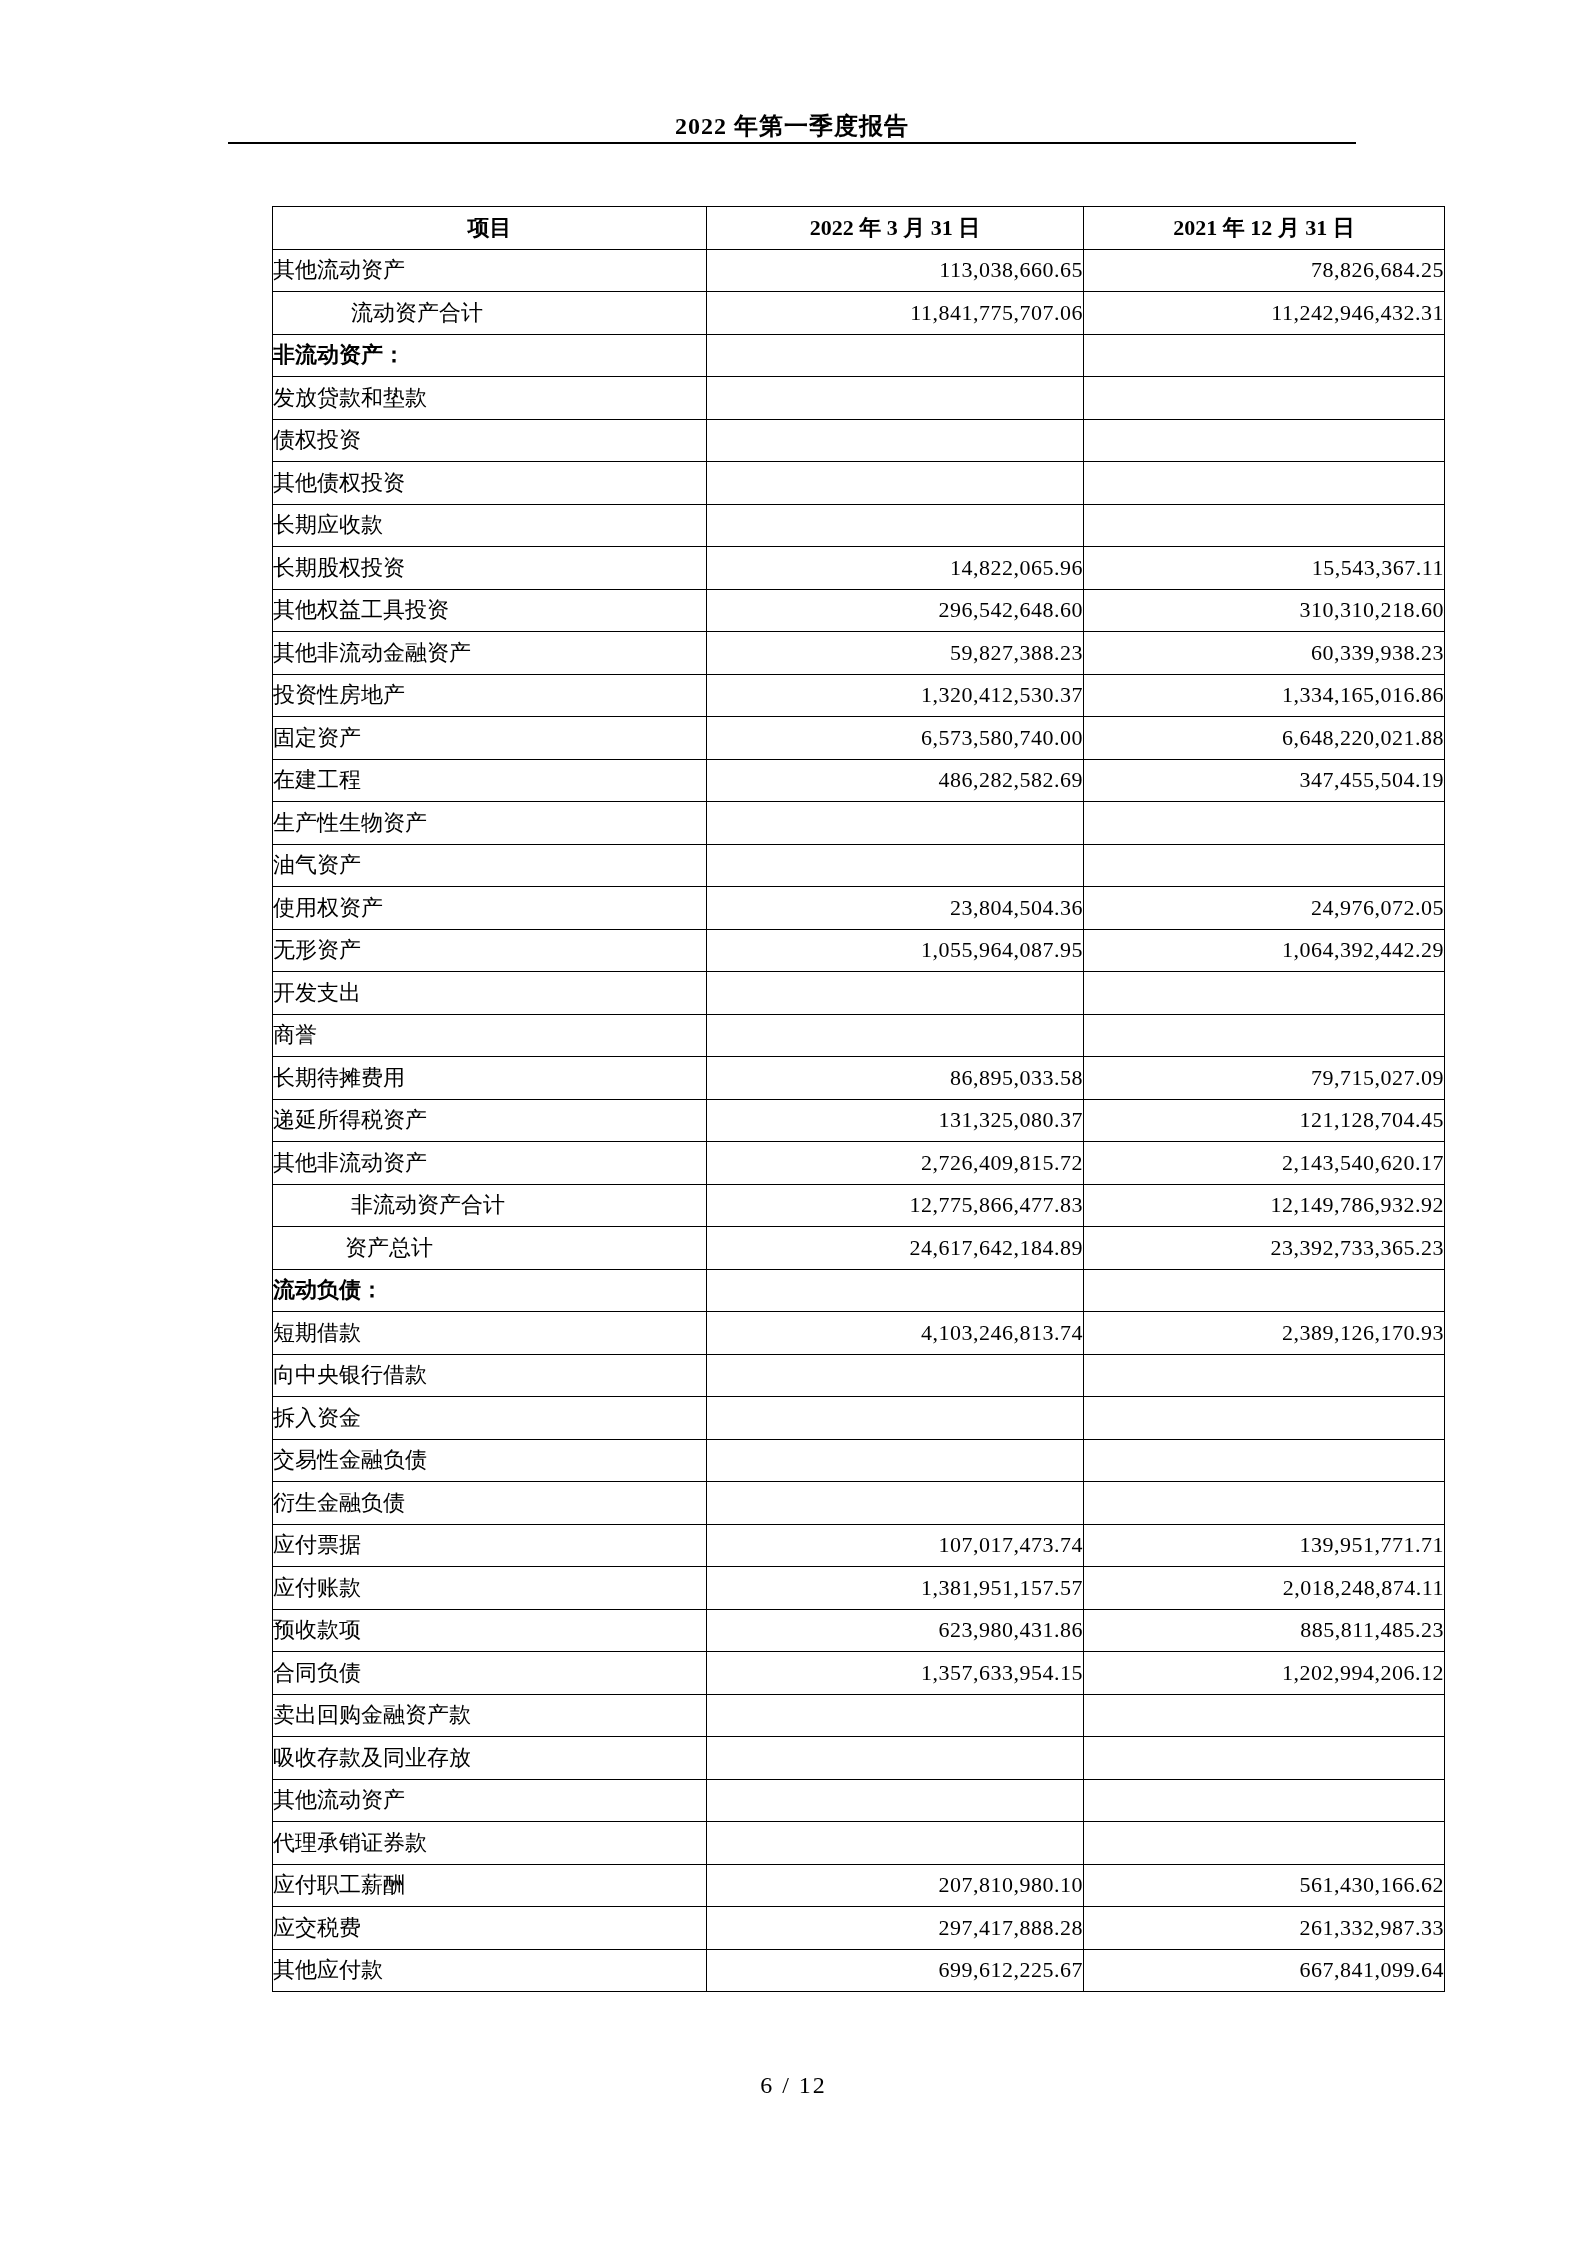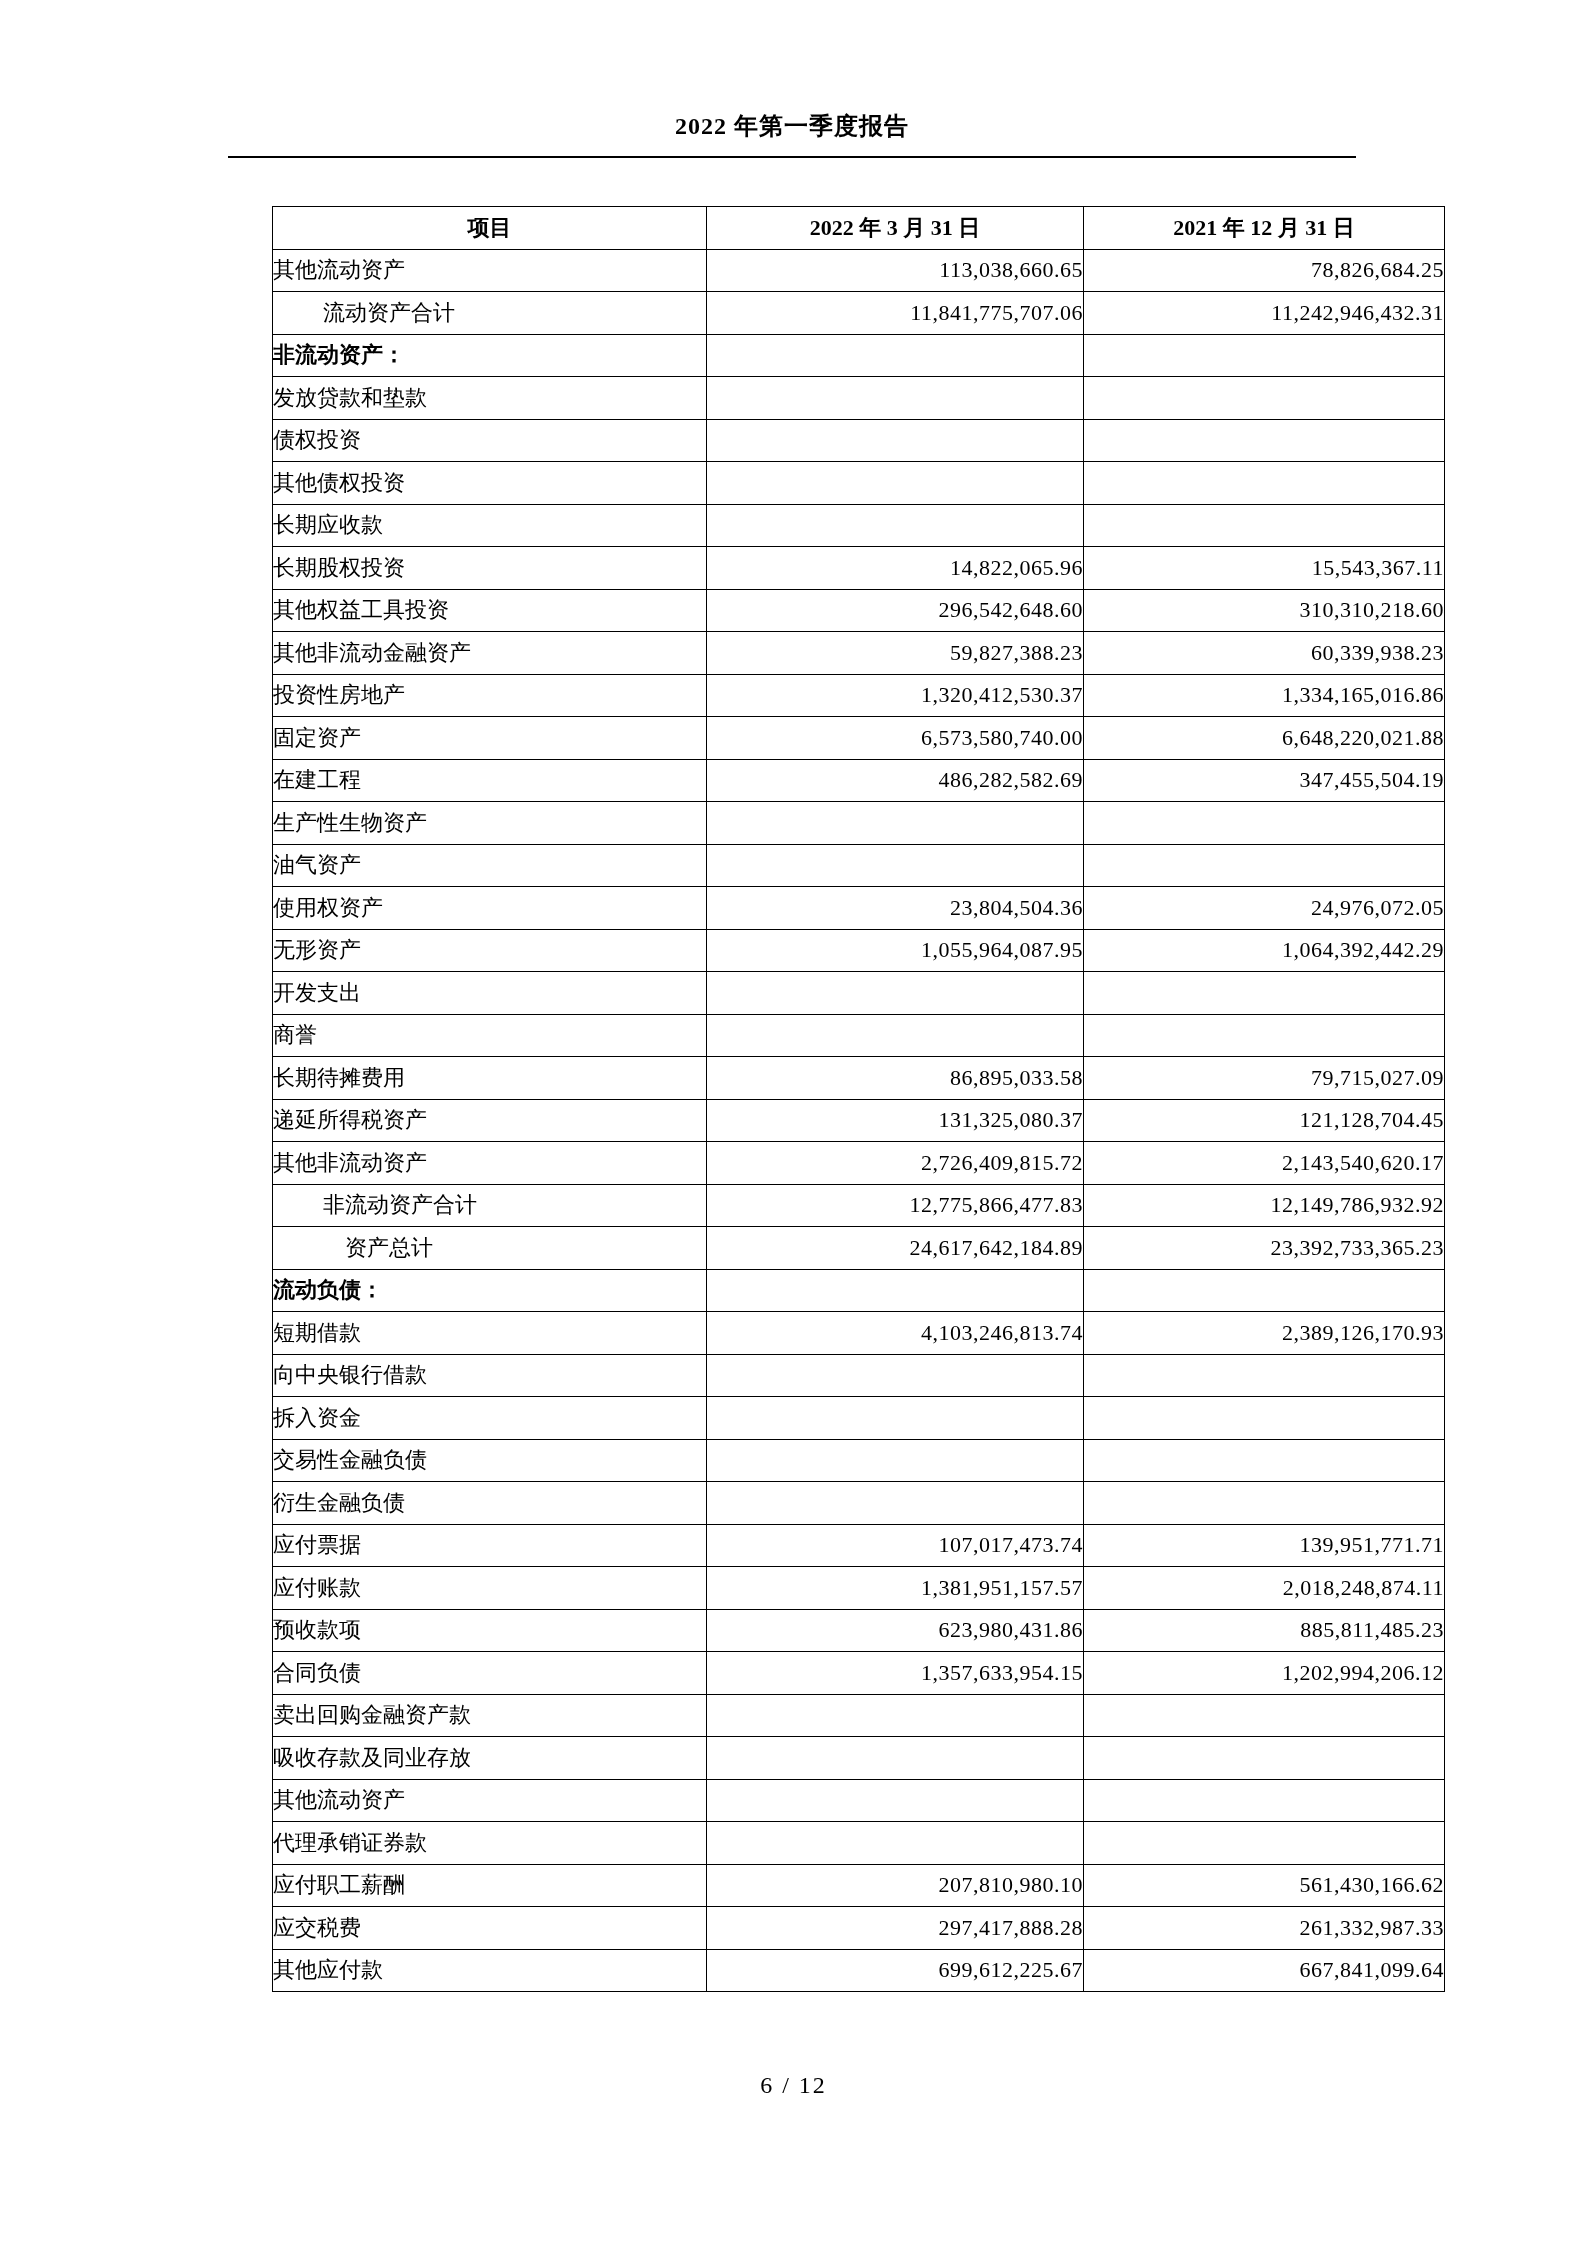--- a/index.html
+++ b/index.html
@@ -13,21 +13,20 @@
     position: relative;
     overflow: hidden;
   }
   .doc-header {
     position: absolute;
     top: 110px;
     left: 228px;
     width: 1128px;
     text-align: center;
     border-bottom: 2px solid #000;
-    padding-bottom: 14px;
   }
   .doc-title {
     font-size: 24px;
     font-weight: bold;
     letter-spacing: 1px;
   }
   .fin-table {
     position: absolute;
     top: 206px;
     left: 240px;
@@ -46,21 +45,21 @@
   }
   .fin-table th {
     font-weight: bold;
     text-align: center;
     font-size: 22px;
   }
   .cell-item {
     text-align: left;
     padding-left: 12px;
   }
-  .cell-item.indent-1 { padding-left: 50px; }
+  .cell-item.indent-1 { padding-left: 78px; }
   .cell-item.indent-2 { padding-left: 72px; }
   .cell-item.bold { font-weight: bold; }
   .cell-num {
     text-align: right;
     padding-right: 16px;
     letter-spacing: 0.5px;
     font-variant-numeric: tabular-nums;
   }
   .doc-footer {
     position: absolute;

